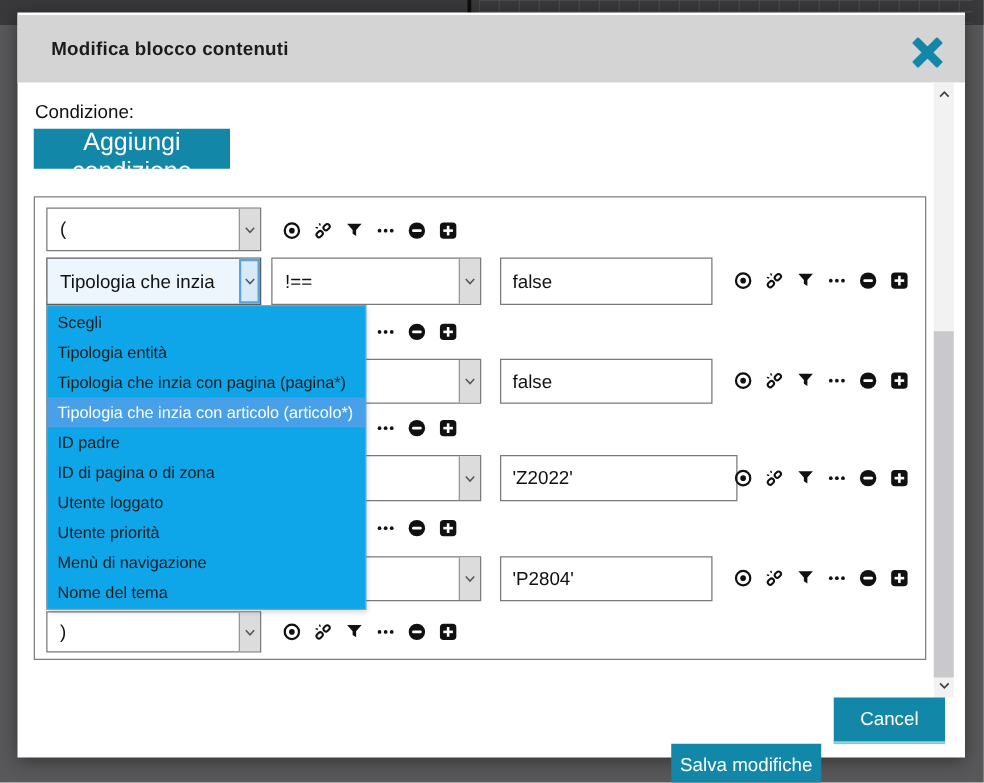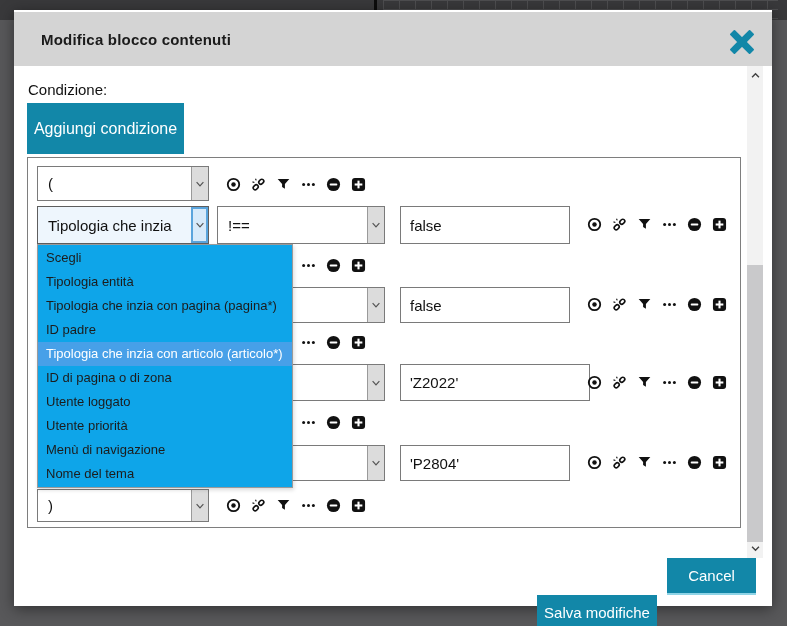--- a/index.html
+++ b/index.html
@@ -17,21 +17,21 @@
   
   .modal { position:absolute; left:14px; top:10px; width:758px; height:596px; background:#fff;
            box-shadow:0 3px 14px rgba(0,0,0,.45); }
   .modal-header { position:absolute; left:0; top:2px; width:100%; height:54px; background:#d4d4d4;
                   display:flex; align-items:center; padding-left:27px; }
   .modal-title { font-size:15px; font-weight:bold; color:#1b1b1b; letter-spacing:.2px; }
   .close-btn { position:absolute; right:15px; top:16px; width:30px; height:28px; cursor:pointer; }
 
   .cond-label { position:absolute; left:14px; top:71px; font-size:15px; color:#111; }
   .btn { background:#1287a8; color:#fff; border:none; cursor:pointer; text-align:center; }
-  .btn-add { position:absolute; left:13px; top:93px; width:157px; height:51px; font-size:16px;
+  .btn-add { position:absolute; left:13px; top:93px; width:157px; height:32px; font-size:20px;
              font-family:"Liberation Sans",sans-serif; }
 
   
   .panel { position:absolute; left:13px; top:147px; width:714px; height:371px; border:1px solid #7e7e7e;
            background:#fff; }
   .panel > * { position:absolute; }
 
   
   .sel { background:#fff; border:1px solid #7a7a7a; display:flex; align-items:center; cursor:pointer; }
   .sel-val { flex:1; padding-left:10px; font-size:15px; color:#111; white-space:nowrap; overflow:hidden; }
@@ -502,22 +502,22 @@
             <rect x="1" y="1" width="14" height="14" rx="3.2" fill="#111"></rect>
             <rect x="6.9" y="3.9" width="2.2" height="8.2" fill="#fff"></rect>
             <rect x="3.9" y="6.9" width="8.2" height="2.2" fill="#fff"></rect>
           </svg></span>
       </div>
 
     <div class="dropdown">
       <div class="dd-item">Scegli</div>
       <div class="dd-item">Tipologia entità</div>
       <div class="dd-item">Tipologia che inzia con pagina (pagina*)</div>
+      <div class="dd-item selected">Tipologia che inzia con articolo (articolo*)</div>
       <div class="dd-item">ID padre</div>
-      <div class="dd-item selected">Tipologia che inzia con articolo (articolo*)</div>
       <div class="dd-item">ID di pagina o di zona</div>
       <div class="dd-item">Utente loggato</div>
       <div class="dd-item">Utente priorità</div>
       <div class="dd-item">Menù di navigazione</div>
       <div class="dd-item">Nome del tema</div>
     </div>
   </div>
 
   <div class="scrollbar">
     <span class="sb-up">

